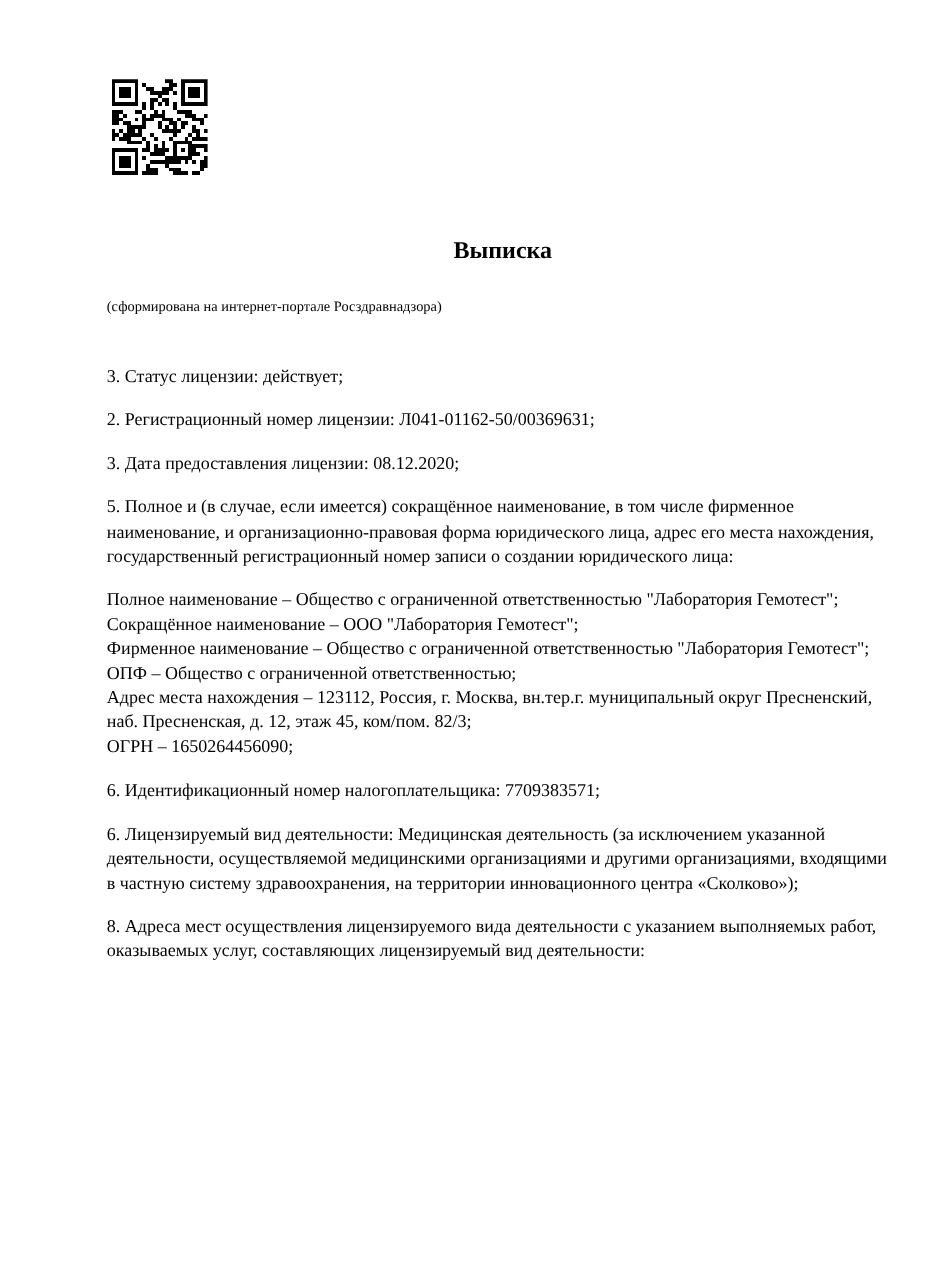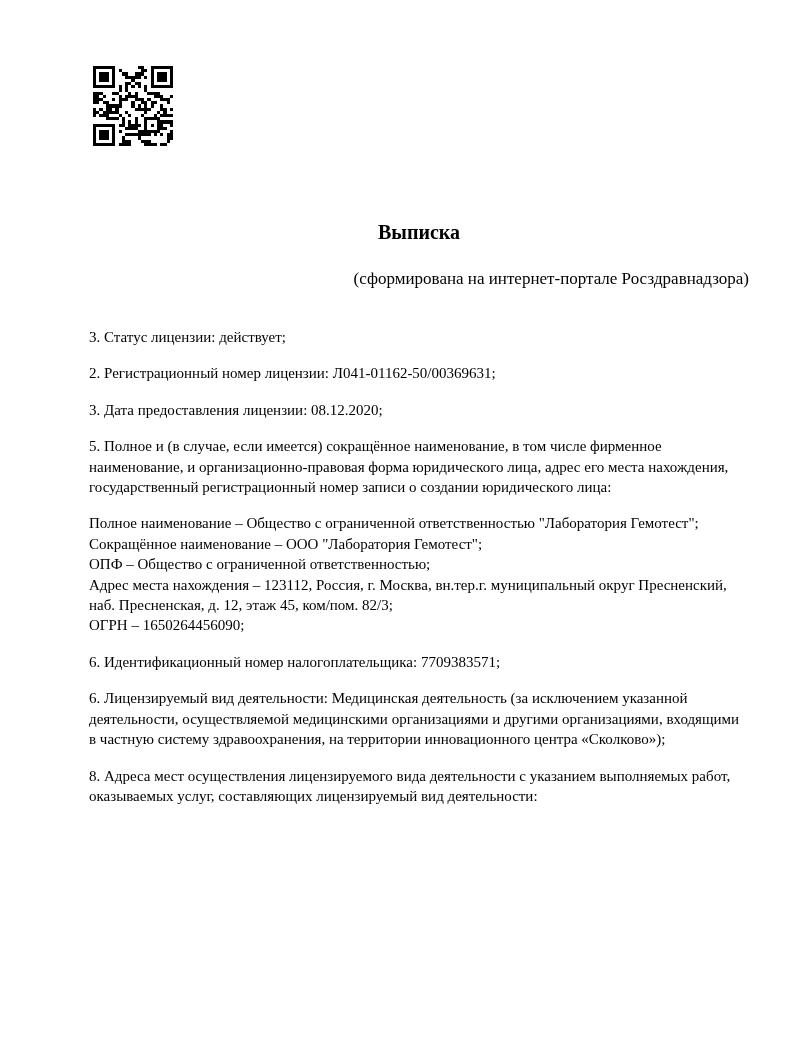--- a/index.html
+++ b/index.html
@@ -21,35 +21,34 @@
     left: 93px;
     top: 66px;
     width: 80px;
     height: 80px;
     shape-rendering: crispEdges;
   }
   .qr rect { fill: #000000; }
   .content {
     position: absolute;
     left: 89px;
-    top: 220px;
+    top: 197px;
     width: 660px;
     font-size: 15px;
     line-height: 20.4px;
     text-align: left;
   }
   .title {
     text-align: center;
     font-weight: 700;
     font-size: 20px;
     line-height: 25px;
   }
   .note {
-    text-align: right;
-    font-size: 17px;
+    font-size: 12px;
     line-height: 17px;
     margin-top: 25px;
     margin-bottom: 40px;
   }
   .para {
     margin: 0 0 16px 0;
   }
 </style>
 </head>
 <body>
@@ -371,20 +370,21 @@
     <div class="note">(сформирована на интернет-портале Росздравнадзора)</div>
 
     <p class="para">3. Статус лицензии: действует;</p>
     <p class="para">2. Регистрационный номер лицензии: Л041-01162-50/00369631;</p>
     <p class="para">3. Дата предоставления лицензии: 08.12.2020;</p>
     <p class="para">5. Полное и (в случае, если имеется) сокращённое наименование, в том числе фирменное наименование, и организационно-правовая форма юридического лица, адрес его места нахождения, государственный регистрационный номер записи о создании юридического лица:</p>
 
     <div class="para">
       <div>Полное наименование – Общество с ограниченной ответственностью "Лаборатория Гемотест";</div>
       <div>Сокращённое наименование – ООО "Лаборатория Гемотест";</div>
+      <div>Фирменное наименование – Общество с ограниченной ответственностью "Лаборатория Гемотест";</div>
       <div>ОПФ – Общество с ограниченной ответственностью;</div>
       <div>Адрес места нахождения – 123112, Россия, г. Москва, вн.тер.г. муниципальный округ Пресненский, наб. Пресненская, д. 12, этаж 45, ком/пом. 82/3;</div>
       <div>ОГРН – 1650264456090;</div>
     </div>
 
     <p class="para">6. Идентификационный номер налогоплательщика: 7709383571;</p>
     <p class="para">6. Лицензируемый вид деятельности: Медицинская деятельность (за исключением указанной деятельности, осуществляемой медицинскими организациями и другими организациями, входящими в частную систему здравоохранения, на территории инновационного центра «Сколково»);</p>
     <p class="para">8. Адреса мест осуществления лицензируемого вида деятельности с указанием выполняемых работ, оказываемых услуг, составляющих лицензируемый вид деятельности:</p>
 
   </div>

